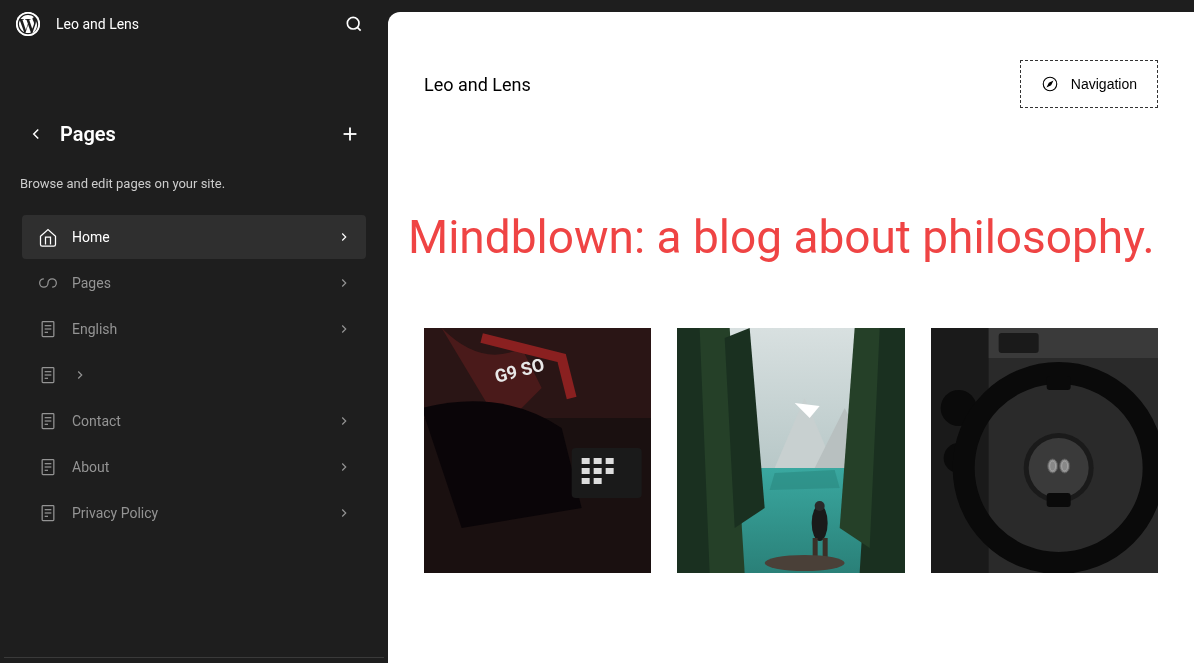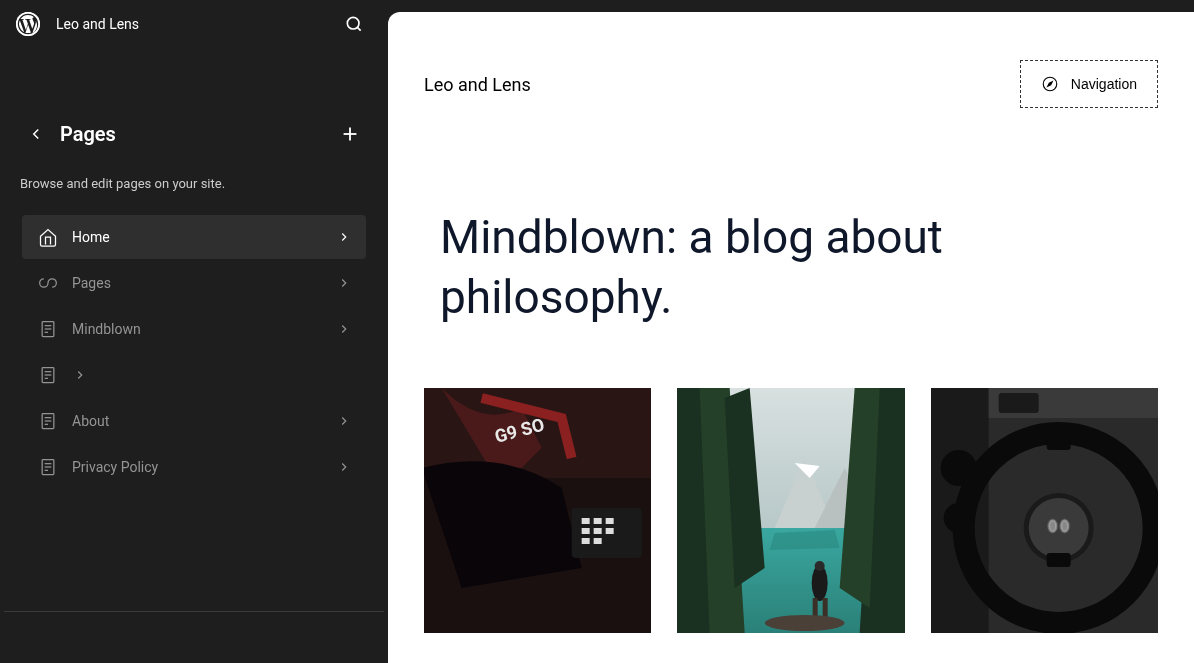--- a/index.html
+++ b/index.html
@@ -160,24 +160,24 @@
       background: #fff;
       cursor: pointer;
       font-size: 14px;
       color: #000;
     }
     .nav-button-icon {
       width: 18px;
       height: 18px;
     }
     .hero-title {
-      padding: 100px 52px 60px;
+      padding: 100px 20px 60px;
       font-size: 46px;
       font-weight: 400;
-      color: #0f172a;
+      color: #ef4444;
       line-height: 1.3;
     }
     .image-grid {
       display: flex;
       gap: 26px;
       padding: 0 36px;
     }
     .image-card {
       flex: 1;
       height: 245px;
@@ -257,36 +257,52 @@
     </li>
     <li class="nav-item">
       <span class="nav-item-icon">
         <svg width="20" height="20" viewBox="0 0 24 24" fill="none" stroke="currentColor" stroke-width="1.5">
           <rect x="5" y="3" width="14" height="18" rx="1"></rect>
           <line x1="8" y1="8" x2="16" y2="8"></line>
           <line x1="8" y1="12" x2="16" y2="12"></line>
           <line x1="8" y1="16" x2="12" y2="16"></line>
         </svg>
       </span>
-      <span class="nav-item-label">Mindblown</span>
+      <span class="nav-item-label">English</span>
       <span class="nav-item-chevron">
         <svg width="14" height="14" viewBox="0 0 24 24" fill="none" stroke="currentColor" stroke-width="2">
             <polyline points="9 18 15 12 9 6"></polyline>
           </svg>
       </span>
     </li>
     <li class="nav-item">
       <span class="nav-item-icon">
         <svg width="20" height="20" viewBox="0 0 24 24" fill="none" stroke="currentColor" stroke-width="1.5">
           <rect x="5" y="3" width="14" height="18" rx="1"></rect>
           <line x1="8" y1="8" x2="16" y2="8"></line>
           <line x1="8" y1="12" x2="16" y2="12"></line>
           <line x1="8" y1="16" x2="12" y2="16"></line>
         </svg>
       </span>
+      <span class="nav-item-chevron">
+        <svg width="14" height="14" viewBox="0 0 24 24" fill="none" stroke="currentColor" stroke-width="2">
+            <polyline points="9 18 15 12 9 6"></polyline>
+          </svg>
+      </span>
+    </li>
+    <li class="nav-item">
+      <span class="nav-item-icon">
+        <svg width="20" height="20" viewBox="0 0 24 24" fill="none" stroke="currentColor" stroke-width="1.5">
+          <rect x="5" y="3" width="14" height="18" rx="1"></rect>
+          <line x1="8" y1="8" x2="16" y2="8"></line>
+          <line x1="8" y1="12" x2="16" y2="12"></line>
+          <line x1="8" y1="16" x2="12" y2="16"></line>
+        </svg>
+      </span>
+      <span class="nav-item-label">Contact</span>
       <span class="nav-item-chevron">
         <svg width="14" height="14" viewBox="0 0 24 24" fill="none" stroke="currentColor" stroke-width="2">
             <polyline points="9 18 15 12 9 6"></polyline>
           </svg>
       </span>
     </li>
     <li class="nav-item">
       <span class="nav-item-icon">
         <svg width="20" height="20" viewBox="0 0 24 24" fill="none" stroke="currentColor" stroke-width="1.5">
           <rect x="5" y="3" width="14" height="18" rx="1"></rect>

